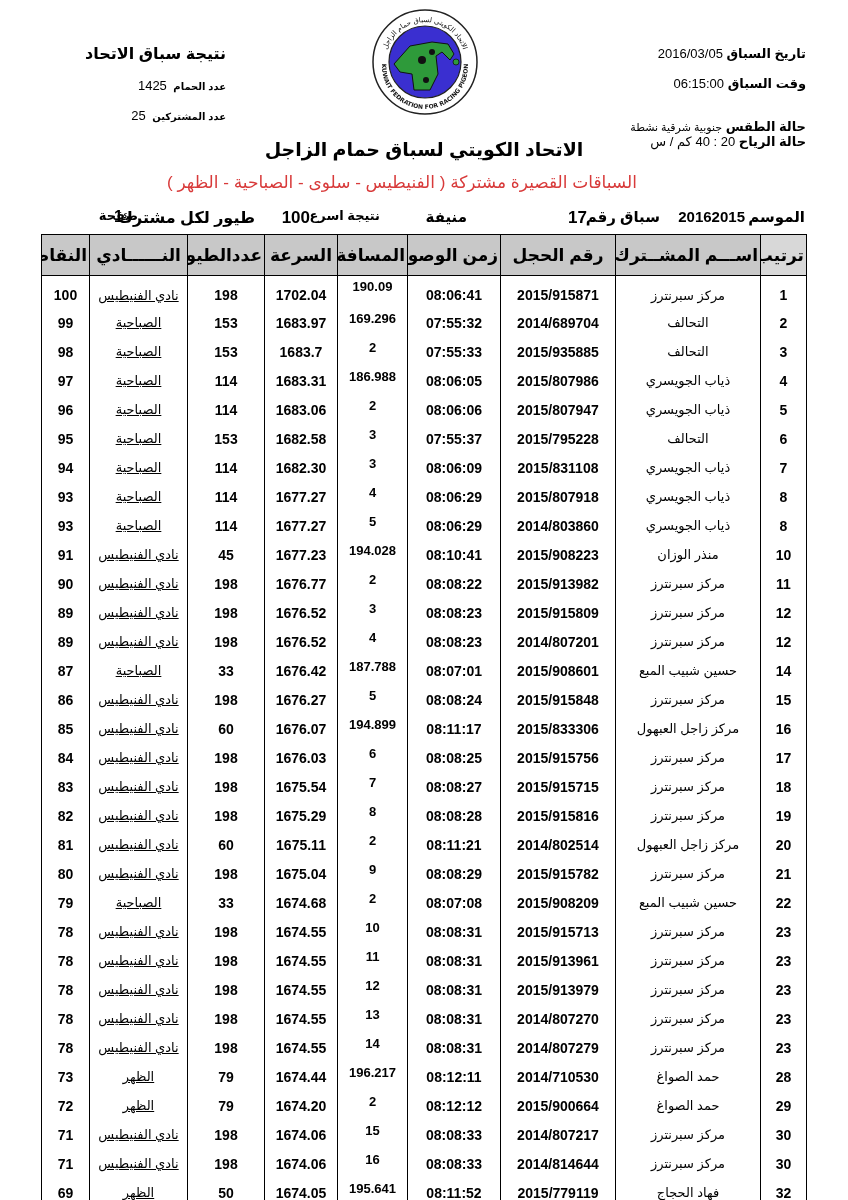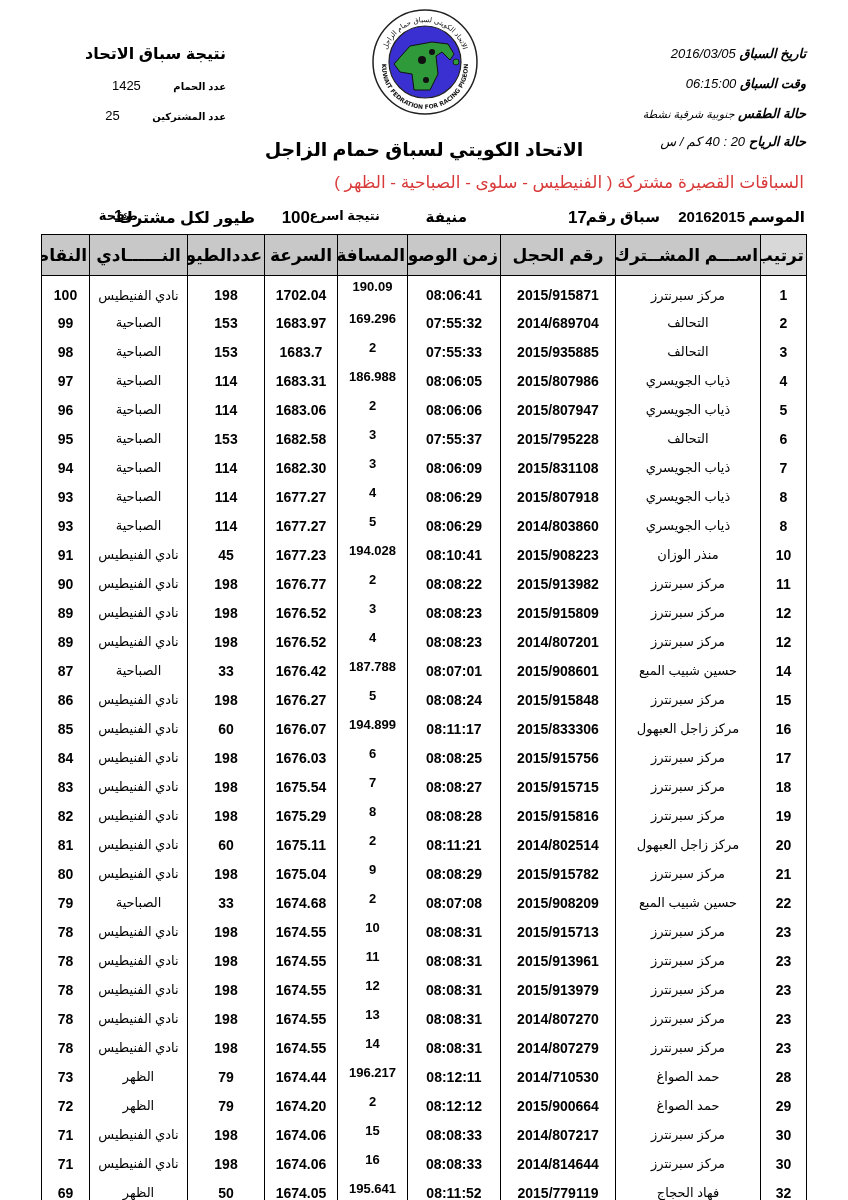--- a/index.html
+++ b/index.html
@@ -1,34 +1,34 @@
 <!DOCTYPE html>
 <html><head>
 <meta charset="utf-8">
 <style>
   html, body { margin: 0; padding: 0; background: #ffffff; }
   body { width: 848px; height: 1200px; position: relative; overflow: hidden; font-family: "Liberation Sans", "DejaVu Sans", sans-serif; color: #000; }
   .abs { position: absolute; }
   .rtl { direction: rtl; unicode-bidi: embed; }
-  .hdr-right { right: 42px; text-align: right; font-size: 13px; white-space: nowrap; font-style: italic; }
+  .hdr-right { right: 42px; text-align: right; font-size: 13px; white-space: nowrap; }
   .hdr-right b { font-weight: bold; }
   .hdr-left { left: 0; width: 196px; text-align: right; white-space: nowrap; padding-left: 30px; }
   .result-title { top: 44px; font-size: 16px; font-weight: bold; letter-spacing: 1px; }
   .lbl { font-size: 10px; font-weight: bold; }
-  .val { font-size: 13px; font-weight: normal; margin-right: 28px; text-align: right; }
+  .val { font-size: 13px; font-weight: normal; margin-right: 2px; text-align: right; }
   .fed-title { top: 138px; left: 0; width: 848px; text-align: center; font-size: 19px; font-weight: bold; }
-  .sub-title { top: 172px; left: 0; width: 804px; font-size: 17px; color: #d83a3a; }
+  .sub-title { top: 172px; left: 0; width: 804px; text-align: center; font-size: 17px; color: #d83a3a; }
   .info-line { top: 208px; left: 55px; width: 750px; height: 24px; font-weight: bold; font-size: 15px; }
   .info-line span { position: absolute; white-space: nowrap; }
   table.results { position: absolute; top: 234px; left: 41px; width: 765px; border-collapse: collapse; direction: rtl; table-layout: fixed; }
   table.results th { background: #c8c8c8; font-size: 17px; font-weight: bold; height: 40px; border: 1px solid #000; padding: 0 2px; white-space: nowrap; overflow: hidden; text-align: center; }
   table.results td { border-left: 1px solid #000; border-right: 1px solid #000; height: 26px; padding: 0 3px; font-size: 14px; font-weight: bold; text-align: center; white-space: nowrap; overflow: hidden; }
   table.results tr.first td { padding-top: 6px; }
   td.c-name { text-align: center; font-weight: normal !important; font-size: 13px !important; }
-  td.c-club { font-weight: normal !important; font-size: 13px !important; }
+  td.c-club { font-weight: normal !important; font-size: 13px !important; text-decoration: underline; }
   td.c-dist { font-size: 13px !important; vertical-align: top; padding-top: 3px !important; }
   th.rank-h { background: #d8d8d8 !important; }
   .logo { top: 4px; left: 370px; width: 110px; height: 118px; }
 </style>
 </head>
 <body>
 
 <div class="abs hdr-left rtl result-title">نتيجة سباق الاتحاد</div>
 <div class="abs hdr-left rtl" style="top:76px;">
   <span class="lbl">عدد الحمام</span>
@@ -56,21 +56,21 @@
 </div>
 
 <div class="abs hdr-right rtl" style="top:46px;">
   <b>تاريخ السباق</b>
   <span>2016/03/05</span>
 </div>
 <div class="abs hdr-right rtl" style="top:76px;">
   <b>وقت السباق</b>
   <span>06:15:00</span>
 </div>
-<div class="abs hdr-right rtl" style="top:106px;">
+<div class="abs hdr-right rtl" style="top:119px;">
   <b>حالة الطقس</b>
   <span style="font-size:11px;">جنوبية شرقية نشطة</span>
 </div>
 <div class="abs hdr-right rtl" style="top:134px;">
   <b>حالة الرياح</b>
   <span>20 : 40 كم / س</span>
 </div>
 
 <div class="abs rtl fed-title">الاتحاد الكويتي لسباق حمام الزاجل</div>
 <div class="abs rtl sub-title">السباقات القصيرة مشتركة ( الفنيطيس - سلوى - الصباحية - الظهر )</div>

